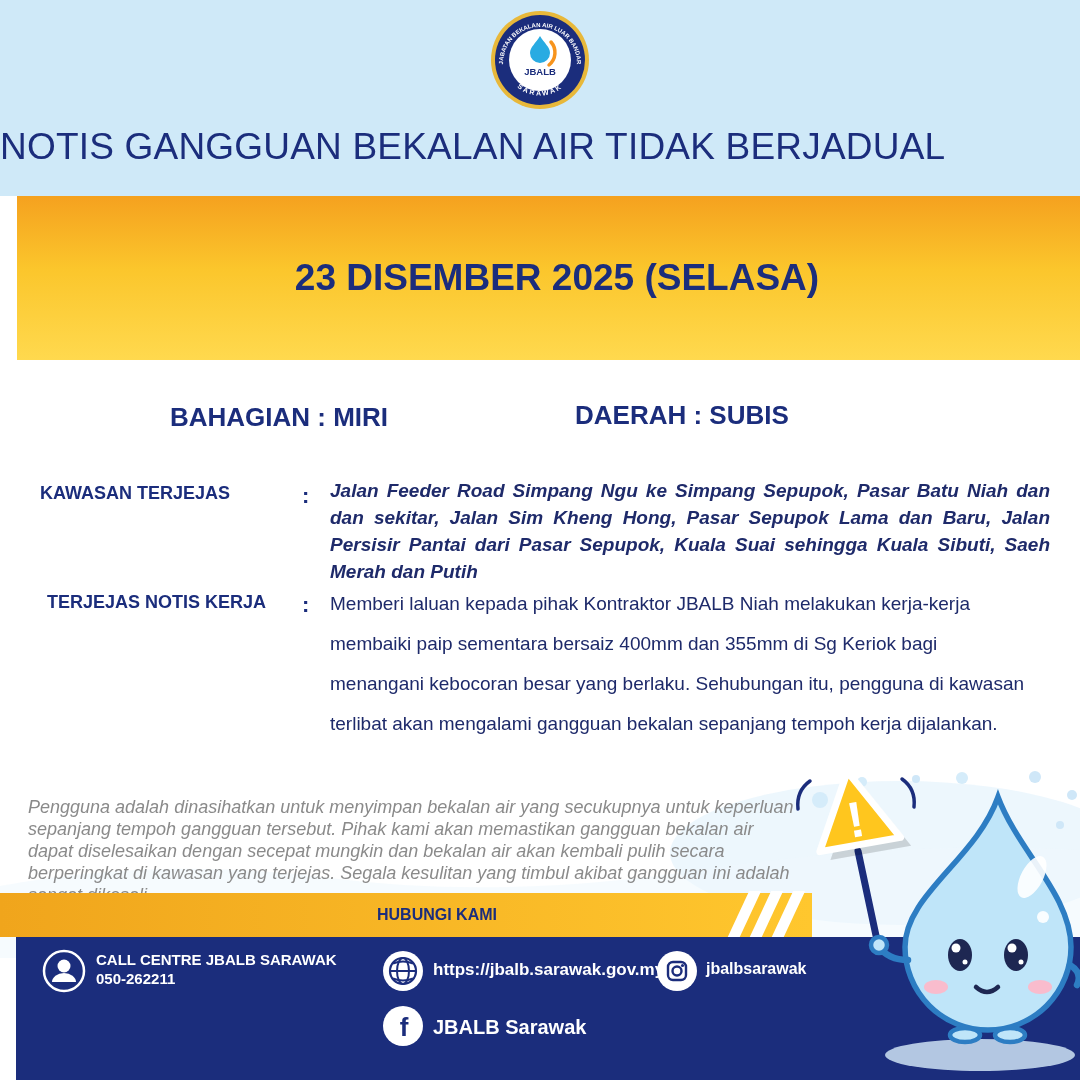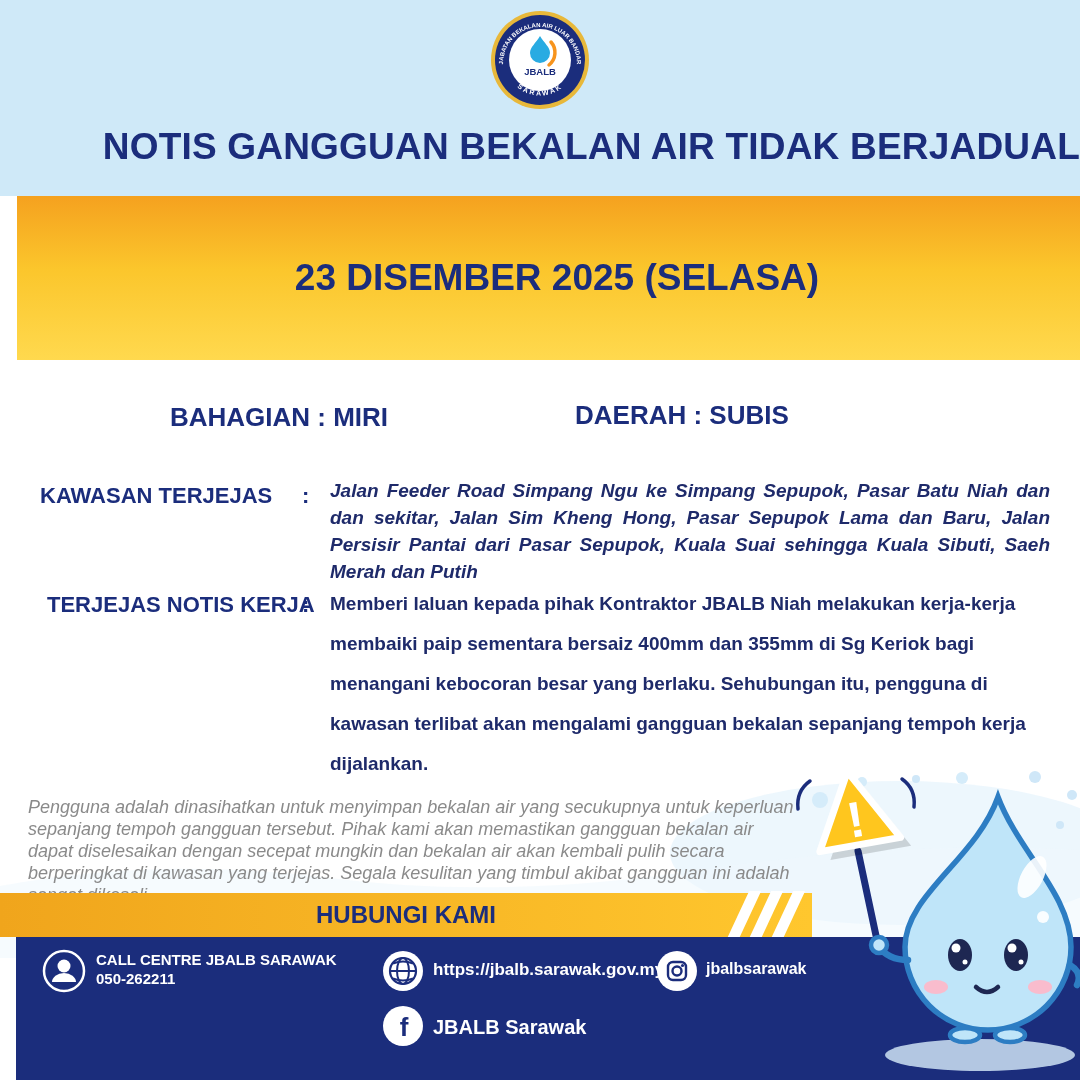--- a/index.html
+++ b/index.html
@@ -2,58 +2,58 @@
 <html><head>
 <meta charset="utf-8">
 <style>
   * { margin:0; padding:0; box-sizing:border-box; }
   body { font-family:"Liberation Sans", sans-serif; background:#fff; }
   .poster { position:relative; width:1080px; height:1080px; background:#ffffff; overflow:hidden; }
 
   
   .header { position:absolute; top:0; left:0; width:1080px; height:196px; background:#cfe9f8; }
   .logo { position:absolute; top:10px; left:490px; width:100px; height:100px; }
-  .title { position:absolute; top:126px; left:0; width:1080px; text-align:right;
-           font-size:37px; font-weight:bold; color:#1b2d7c; white-space:nowrap; letter-spacing:0.2px; }
+  .title { position:absolute; top:126px; left:0; width:1080px; text-align:left;
+           font-size:37px; font-weight:normal; color:#1b2d7c; white-space:nowrap; letter-spacing:0.2px; }
 
   
   .banner { position:absolute; top:196px; left:0; width:1080px; height:164px;
             background:linear-gradient(180deg,#f5a11f 0%,#fbc62c 45%,#ffd94e 100%);
             display:flex; flex-direction:column; align-items:center; justify-content:center; gap:10px;margin-left:17px; }
   .banner-line { font-size:37px; font-weight:bold; color:#1b2d7c; white-space:nowrap; }
 
   
   .region-label { position:absolute; font-size:26px; font-weight:bold; color:#1b2d7c; white-space:nowrap; }
   .bahagian { top:402px; left:170px; }
   .daerah   { top:400px; left:575px; }
 
   
-  .field-label { position:absolute; font-size:22px; font-weight:bold; color:#1b2d7c; white-space:nowrap; }
+  .field-label { position:absolute; font-size:18px; font-weight:bold; color:#1b2d7c; white-space:nowrap; }
   .field-colon { position:absolute; left:302px; font-size:22px; font-weight:bold; color:#1b2d7c; }
   .kawasan-label { top:483px; left:40px; }
   .kawasan-colon { top:483px; }
   .kawasan-text { position:absolute; top:477px; left:330px; width:720px; font-size:19px; font-weight:bold;
                   color:#1e2a6a; line-height:27px; text-align:justify;font-style:italic; }
   .huraian-label { top:592px; left:47px; }
   .huraian-colon { top:592px; }
-  .huraian-text { position:absolute; top:584px; left:330px; width:700px; font-size:19px; font-weight:bold;
+  .huraian-text { position:absolute; top:584px; left:330px; width:700px; font-size:19px; font-weight:normal;
                   color:#1e2a6a; line-height:40px; }
 
   
   .splash { position:absolute; top:758px; left:0; width:1080px; height:200px; }
 
   
   .advisory { position:absolute; top:796px; left:28px; width:772px; font-size:18px; font-style:italic;
               color:#8a8a8a; line-height:22px; }
 
   
   .contact-bar { position:absolute; top:893px; left:0; width:812px; height:44px;
                  background:linear-gradient(90deg,#f0a51c 0%,#ffc72e 100%); }
   .contact-bar-text { width:100%; height:60px; line-height:44px; text-align:center;
-                      font-size:24px; font-weight:bold; color:#1b2d7c; }
+                      font-size:16px; font-weight:bold; color:#1b2d7c;margin-left:31px; }
   .stripe { position:absolute; top:-2px; width:12px; height:48px; background:#ffffff; transform:skewX(-25deg); }
   .stripe-1 { right:62px; } .stripe-2 { right:40px; } .stripe-3 { right:18px; }
 
   
   .footer { position:absolute; top:937px; left:0; width:1080px; height:143px; background:#1b2d7c;margin-left:16px; }
   .f-icon { position:absolute; }
   .icon-call { left:26px; top:12px; width:44px; height:44px; }
   .icon-globe { left:366px; top:13px; width:42px; height:42px; }
   .icon-insta { left:640px; top:13px; width:42px; height:42px; }
   .icon-fb { left:366px; top:68px; width:42px; height:42px; }

